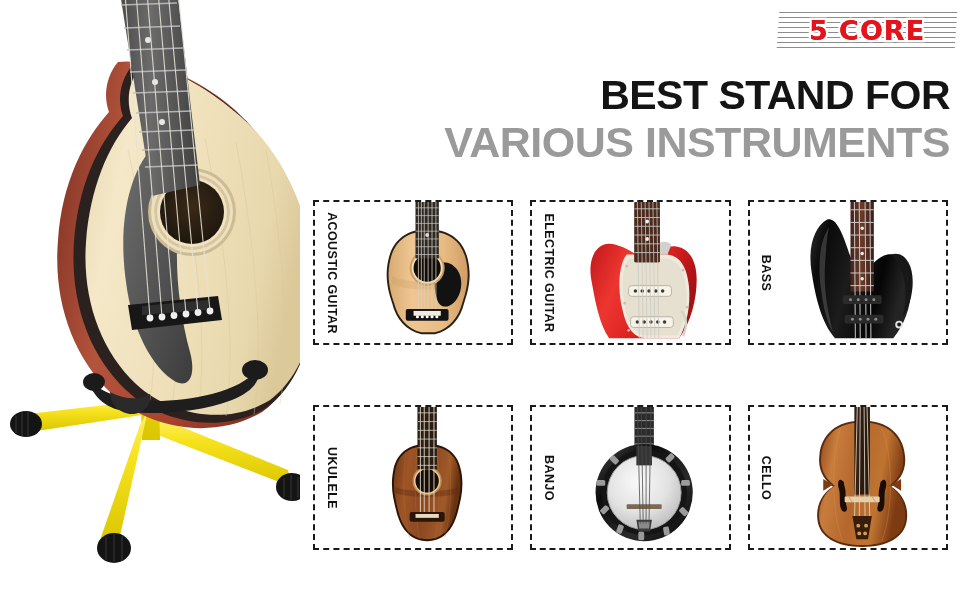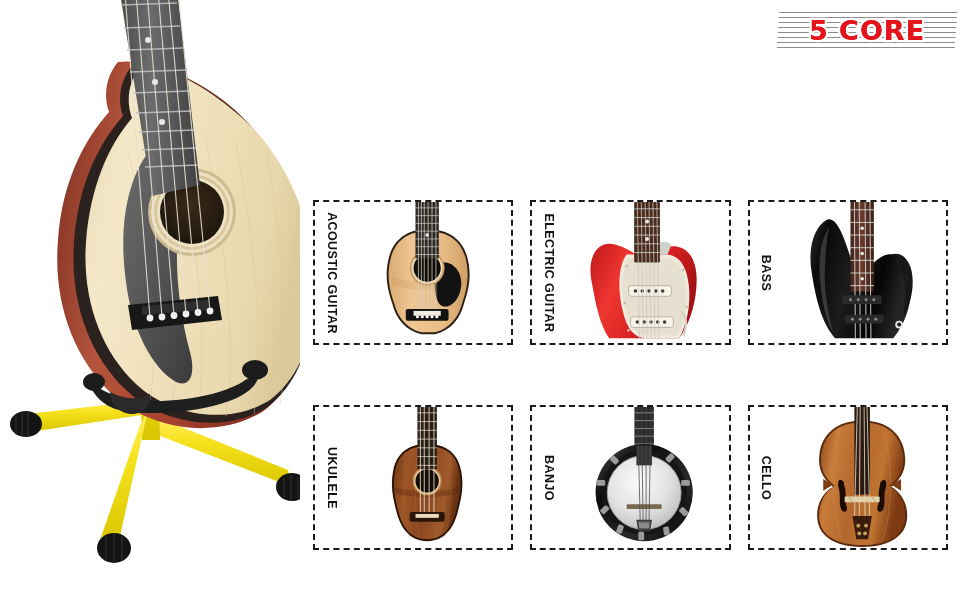--- a/index.html
+++ b/index.html
@@ -296,20 +296,22 @@
       <div class="ln" style="top:19px"></div>
       <div class="ln" style="top:24px"></div>
       <div class="ln" style="top:29px"></div>
       <div class="ln" style="top:34px"></div>
       <div class="ln" style="top:39px"></div>
     </div>
     <div class="logo-text">5 CORE</div>
     <div class="logo-text logo-text-top">5 CORE</div>
   </div>
 
+  <div id="headline1">BEST STAND FOR</div>
+  <div id="headline2">VARIOUS INSTRUMENTS</div>
 
   <div id="grid">
 
     <div class="cell">
       <div class="cell-label">
         <span>ACOUSTIC GUITAR</span>
       </div>
       <div class="cell-art">
         <svg class="art-svg" viewBox="0 0 160 145" preserveAspectRatio="xMidYMax meet" xmlns="http://www.w3.org/2000/svg">
           <defs>

